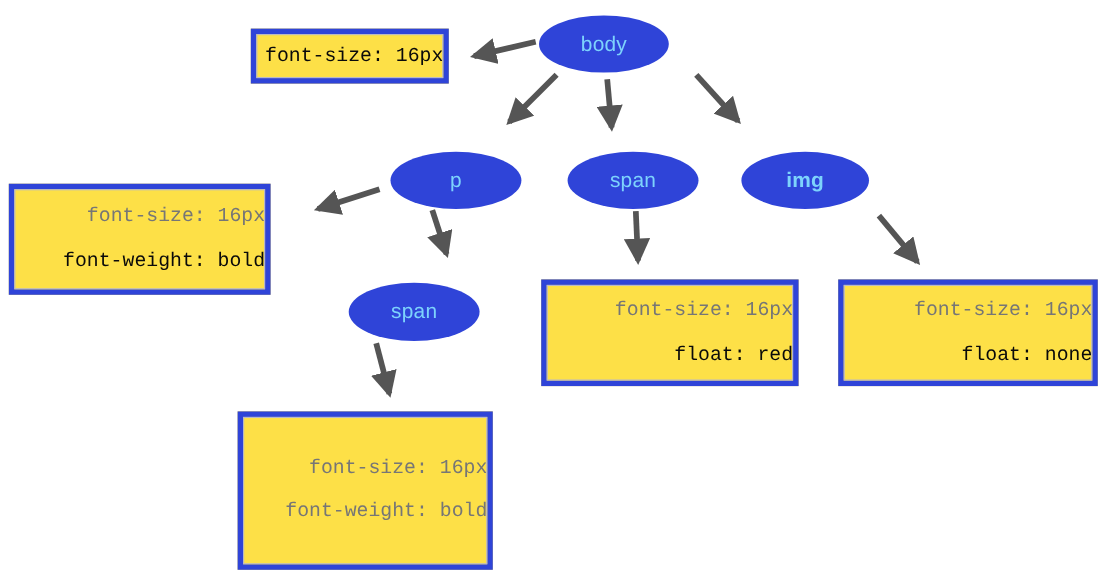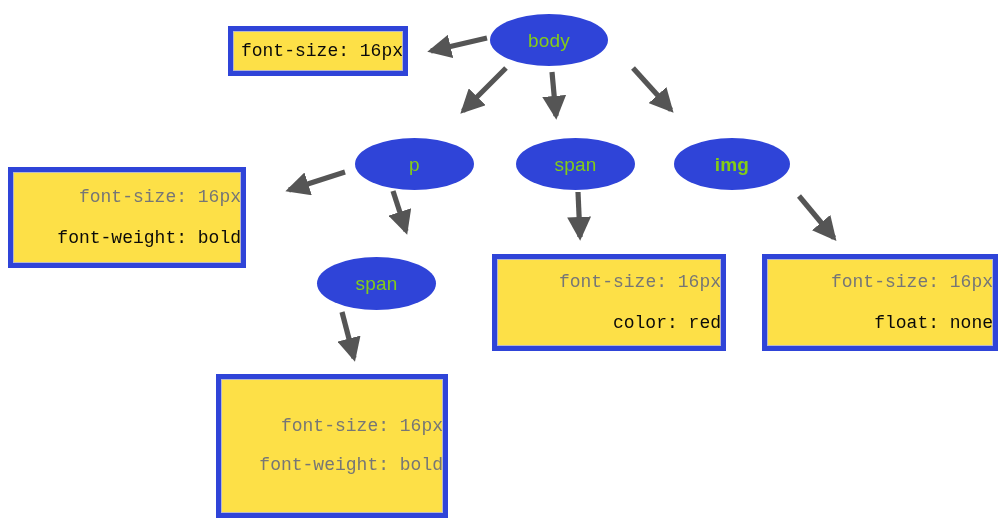--- a/index.html
+++ b/index.html
@@ -27,21 +27,21 @@
   }
 
   
   .node {
     position: absolute;
     display: flex;
     align-items: center;
     justify-content: center;
     background: #2f44d8;
     border-radius: 50%;
-    color: #84cc16;
+    color: #7dd3fc;
     font-size: 19px;
     letter-spacing: .2px;
     line-height: 1;
     z-index: 3;
   }
 
   
   .propbox {
     position: absolute;
     box-sizing: border-box;
@@ -112,21 +112,21 @@
     <div class="prop own">font-size: 16px</div>
   </div>
 
   <div class="propbox" style="left:8px; top:167px; width:238px; height:101px; gap:20px;">
     <div class="prop inherited">font-size: 16px</div>
     <div class="prop own">font-weight: bold</div>
   </div>
 
   <div class="propbox" style="left:492px; top:254px; width:234px; height:97px; gap:20px;">
     <div class="prop inherited">font-size: 16px</div>
-    <div class="prop own">color: red</div>
+    <div class="prop own">float: red</div>
   </div>
 
   <div class="propbox" style="left:762px; top:254px; width:236px; height:97px; gap:20px;">
     <div class="prop inherited">font-size: 16px</div>
     <div class="prop own">float: none</div>
   </div>
 
   <div class="propbox" style="left:216px; top:374px; width:232px; height:144px; gap:18px;">
     <div class="prop inherited">font-size: 16px</div>
     <div class="prop inherited">font-weight: bold</div>

